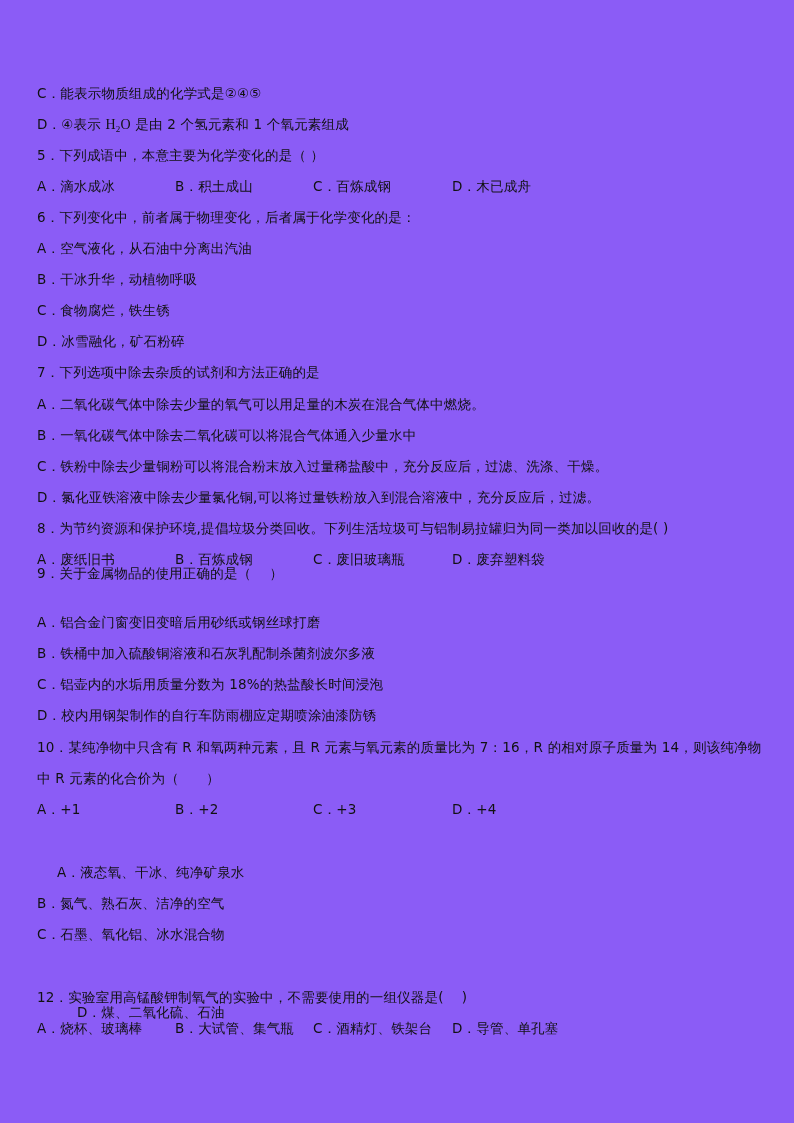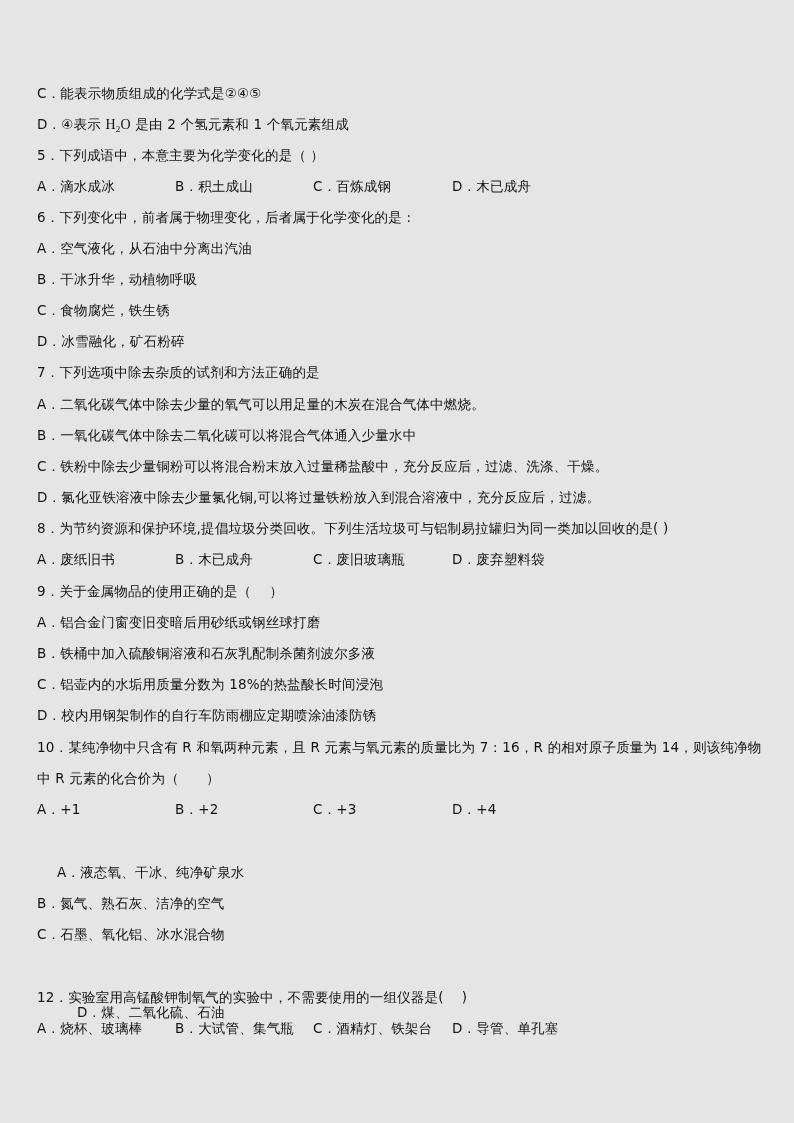--- a/index.html
+++ b/index.html
@@ -14,21 +14,21 @@
       overflow: hidden;
       font-family: "DejaVu Sans", "Liberation Sans", sans-serif;
       color: #111111;
     }
     .page {
       position: absolute;
       left: 0;
       top: 0;
       width: 794px;
       height: 1123px;
-      background: #e5e5e5;
+      background: #8b5cf6;
     }
     .line {
       position: absolute;
       left: 37px;
       font-size: 13.5px;
       line-height: 18px;
       white-space: nowrap;
       letter-spacing: 0.2px;
     }
     .opt {
@@ -74,25 +74,25 @@
   <div class="line" style="top:332px;">D．冰雪融化，矿石粉碎</div>
 
   <div class="line" style="top:363px;">7．下列选项中除去杂质的试剂和方法正确的是</div>
   <div class="line" style="top:395px;">A．二氧化碳气体中除去少量的氧气可以用足量的木炭在混合气体中燃烧。</div>
   <div class="line" style="top:426px;">B．一氧化碳气体中除去二氧化碳可以将混合气体通入少量水中</div>
   <div class="line" style="top:457px;">C．铁粉中除去少量铜粉可以将混合粉末放入过量稀盐酸中，充分反应后，过滤、洗涤、干燥。</div>
   <div class="line" style="top:488px;">D．氯化亚铁溶液中除去少量氯化铜,可以将过量铁粉放入到混合溶液中，充分反应后，过滤。</div>
 
   <div class="line" style="top:519px;">8．为节约资源和保护环境,提倡垃圾分类回收。下列生活垃圾可与铝制易拉罐归为同一类加以回收的是( )</div>
   <div class="opt c0" style="top:550px;">A．废纸旧书</div>
-  <div class="opt c1" style="top:550px;">B．木已成舟</div>
+  <div class="opt c1" style="top:550px;">B．百炼成钢</div>
   <div class="opt c2" style="top:550px;">C．废旧玻璃瓶</div>
   <div class="opt c3" style="top:550px;">D．废弃塑料袋</div>
 
-  <div class="line" style="top:582px;">9．关于金属物品的使用正确的是（　 ）</div>
+  <div class="line" style="top:564px;">9．关于金属物品的使用正确的是（　 ）</div>
   <div class="line" style="top:613px;">A．铝合金门窗变旧变暗后用砂纸或钢丝球打磨</div>
   <div class="line" style="top:644px;">B．铁桶中加入硫酸铜溶液和石灰乳配制杀菌剂波尔多液</div>
   <div class="line" style="top:675px;">C．铝壶内的水垢用质量分数为 18%的热盐酸长时间浸泡</div>
   <div class="line" style="top:706px;">D．校内用钢架制作的自行车防雨棚应定期喷涂油漆防锈</div>
 
   <div class="line" style="top:738px;">10．某纯净物中只含有 R 和氧两种元素，且 R 元素与氧元素的质量比为 7：16，R 的相对原子质量为 14，则该纯净物</div>
   <div class="line" style="top:769px;">中 R 元素的化合价为（　　）</div>
   <div class="opt c0" style="top:800px;">A．+1</div>
   <div class="opt c1" style="top:800px;">B．+2</div>
   <div class="opt c2" style="top:800px;">C．+3</div>

